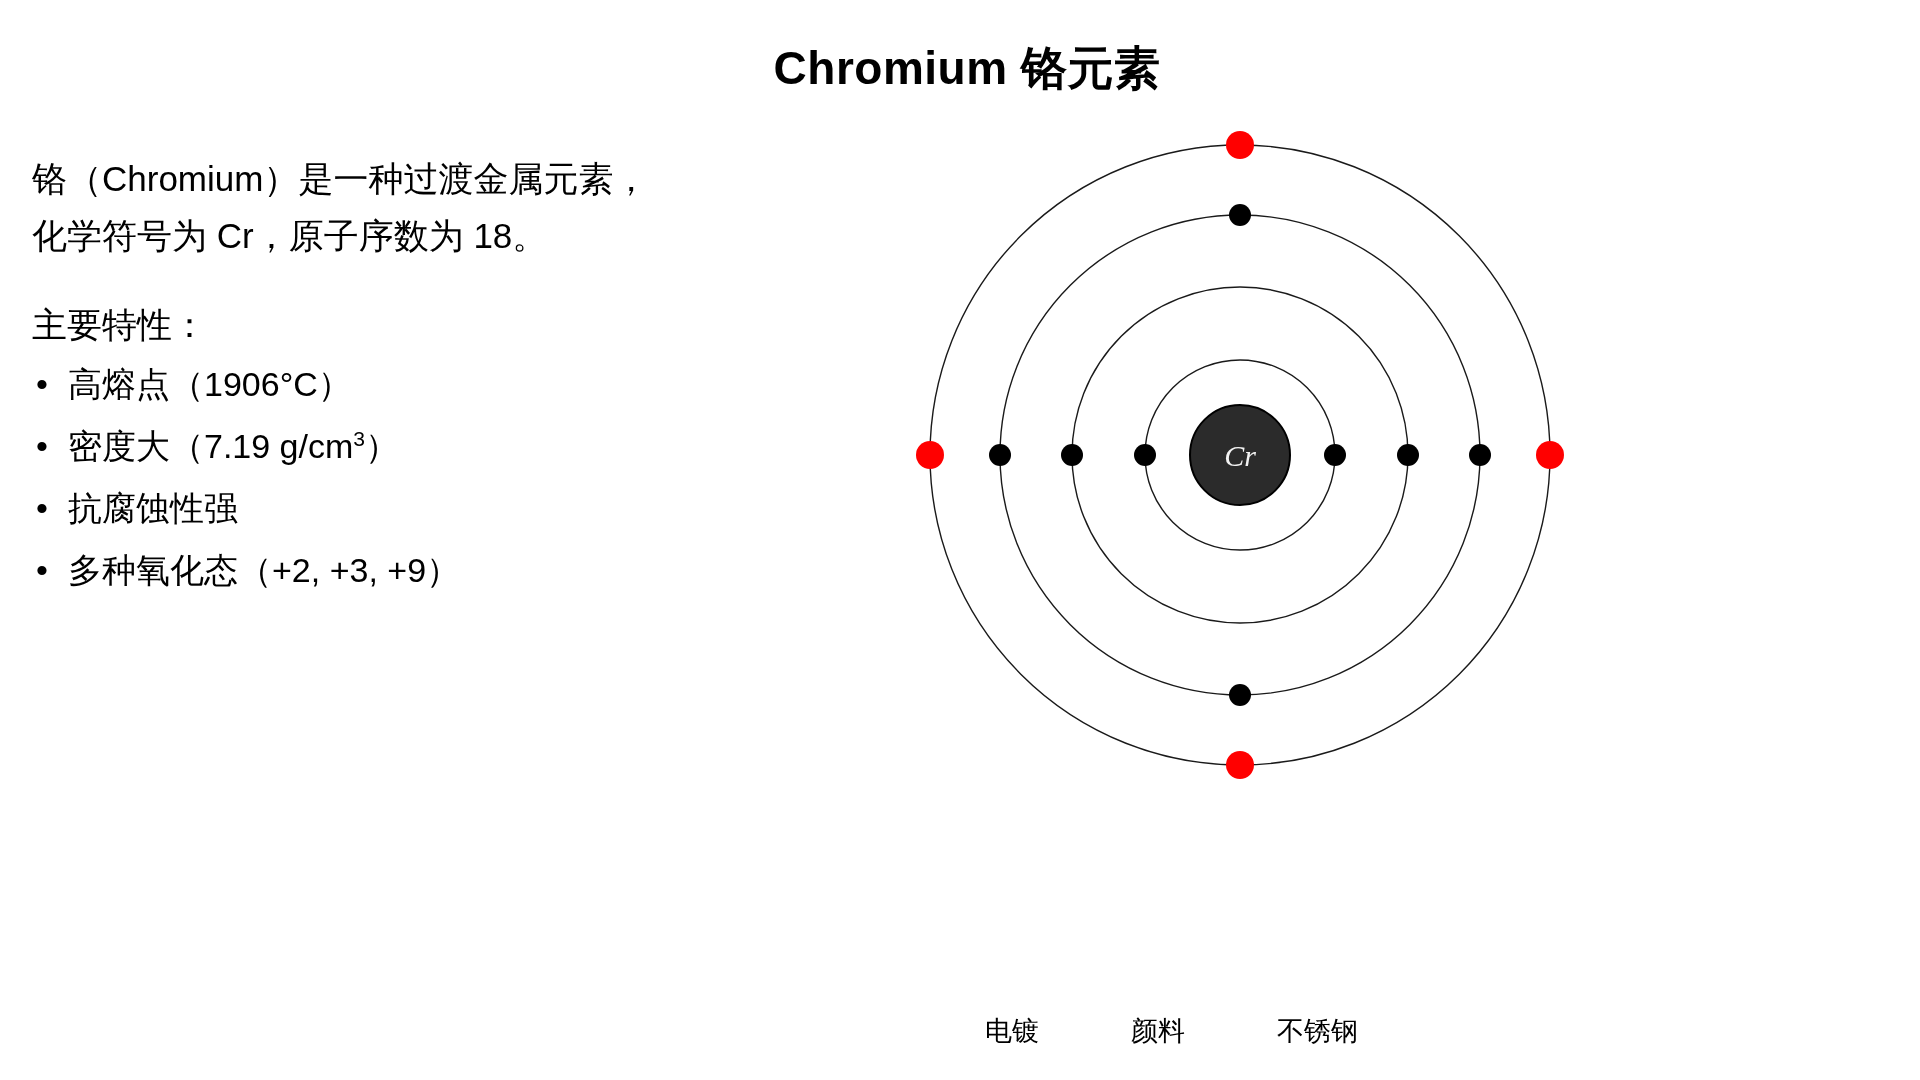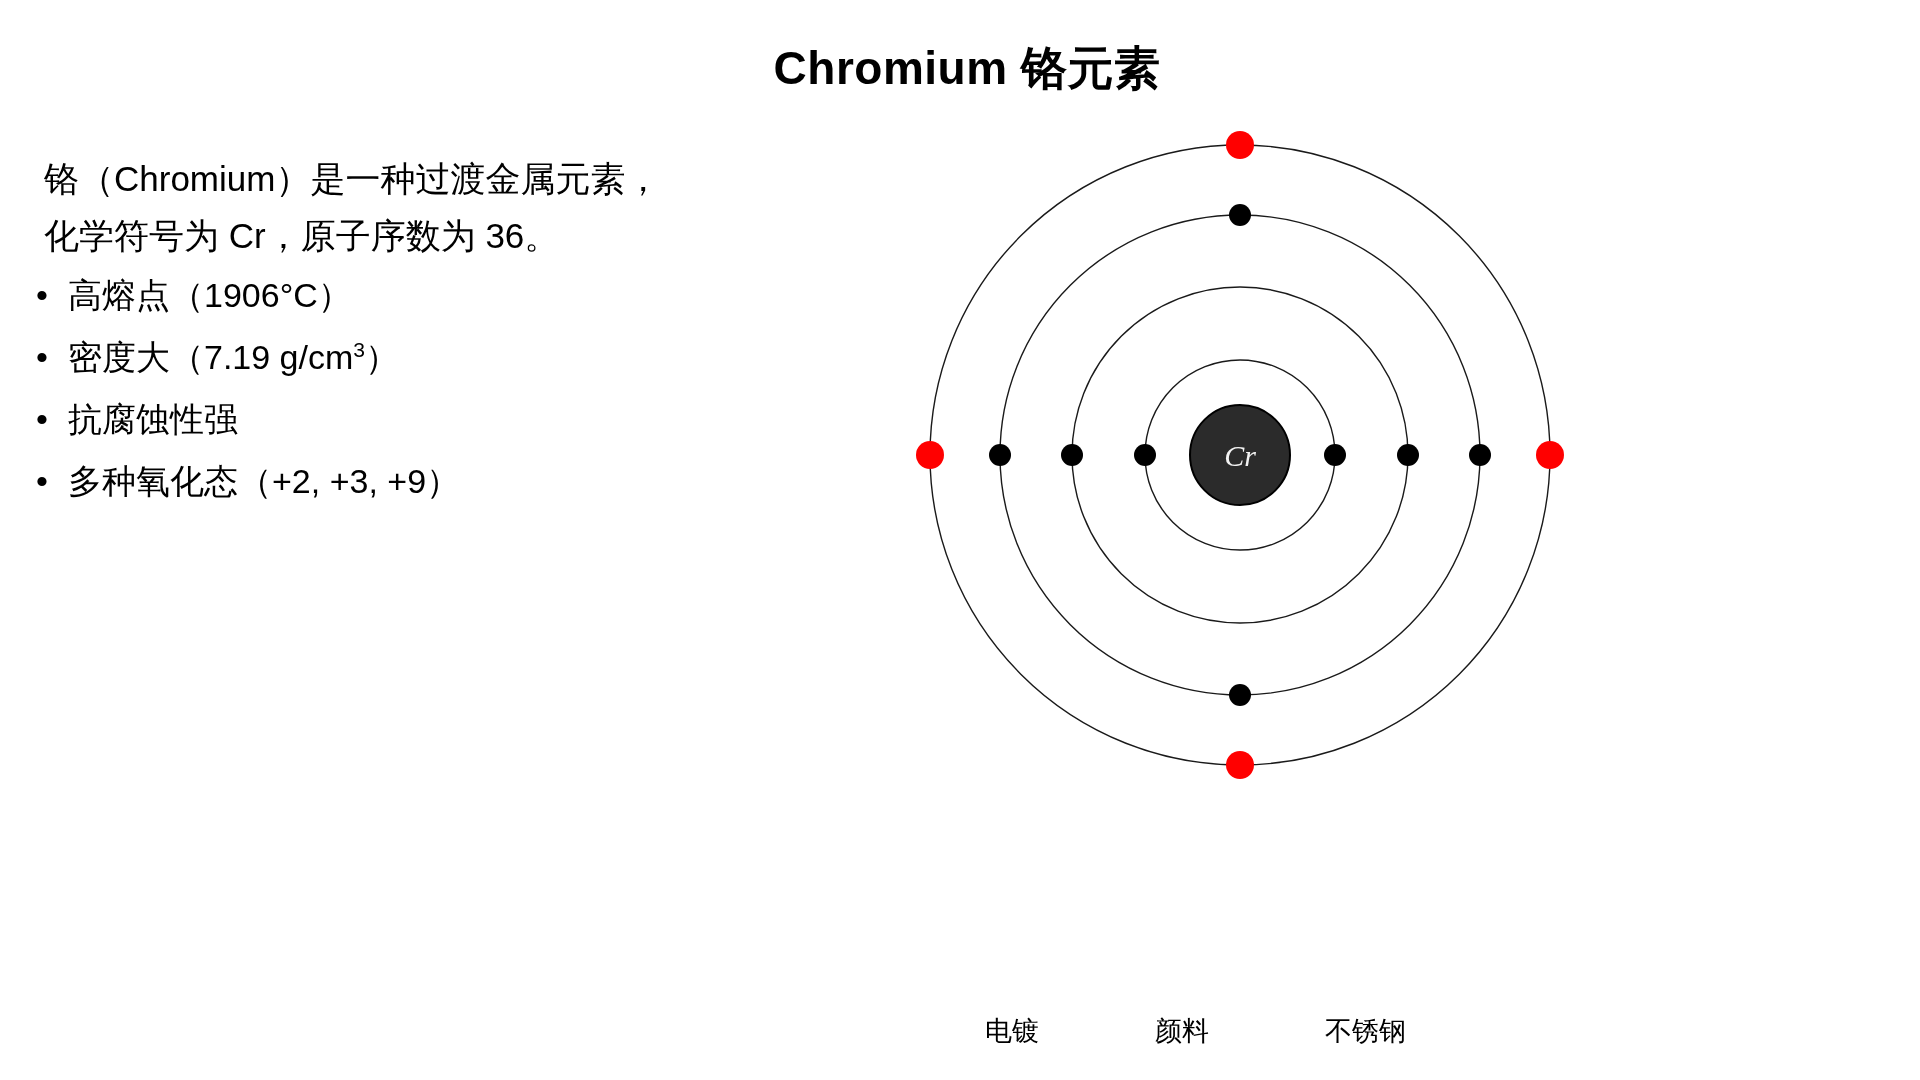--- a/index.html
+++ b/index.html
@@ -34,21 +34,20 @@
     position: absolute;
     left: 32px;
     top: 150px;
     width: 840px;
   }
   .para-line {
     font-size: 35px;
     line-height: 57px;
     white-space: nowrap;
     letter-spacing: 0px;
-    margin-left: 12px;
   }
   #features-heading {
     font-size: 35px;
     line-height: 57px;
     margin-top: 32px;
     white-space: nowrap;
   }
   #features-list {
     list-style: none;
     margin: 0;
@@ -85,40 +84,41 @@
   #atom-svg { display: block; }
 
   
   #application-labels {
     position: absolute;
     left: 985px;
     top: 1013px;
     width: 520px;
     display: flex;
     justify-content: flex-start;
-    gap: 116px;
+    gap: 92px;
   }
   #application-labels .app-label {
     font-size: 27px;
     white-space: nowrap;
     color: #000000;
   }
 </style>
 </head>
 <body>
 
 <div id="page-title">Chromium 铬元素</div>
 
 <div id="left-column">
 
   <div id="description-paragraph">
     <div class="para-line">铬（Chromium）是一种过渡金属元素，</div>
-    <div class="para-line">化学符号为 Cr，原子序数为 36。</div>
+    <div class="para-line">化学符号为 Cr，原子序数为 18。</div>
   </div>
 
+  <div id="features-heading">主要特性：</div>
 
   <ul id="features-list">
     <li>
       <span class="bullet-dot">•</span>
       <span>高熔点（1906°C）</span>
     </li>
     <li>
       <span class="bullet-dot">•</span>
       <span>密度大（7.19 g/cm</span><sup class="sup-3">3</sup><span>）</span>
     </li>

